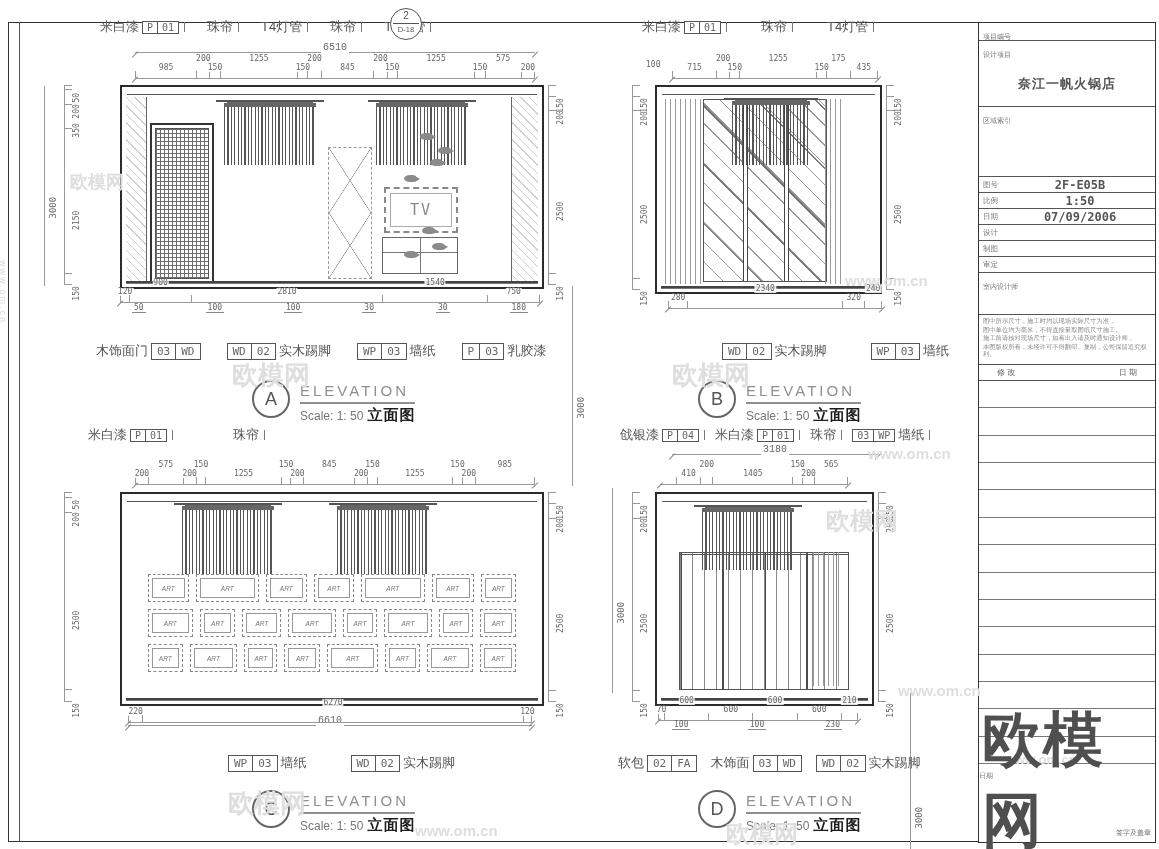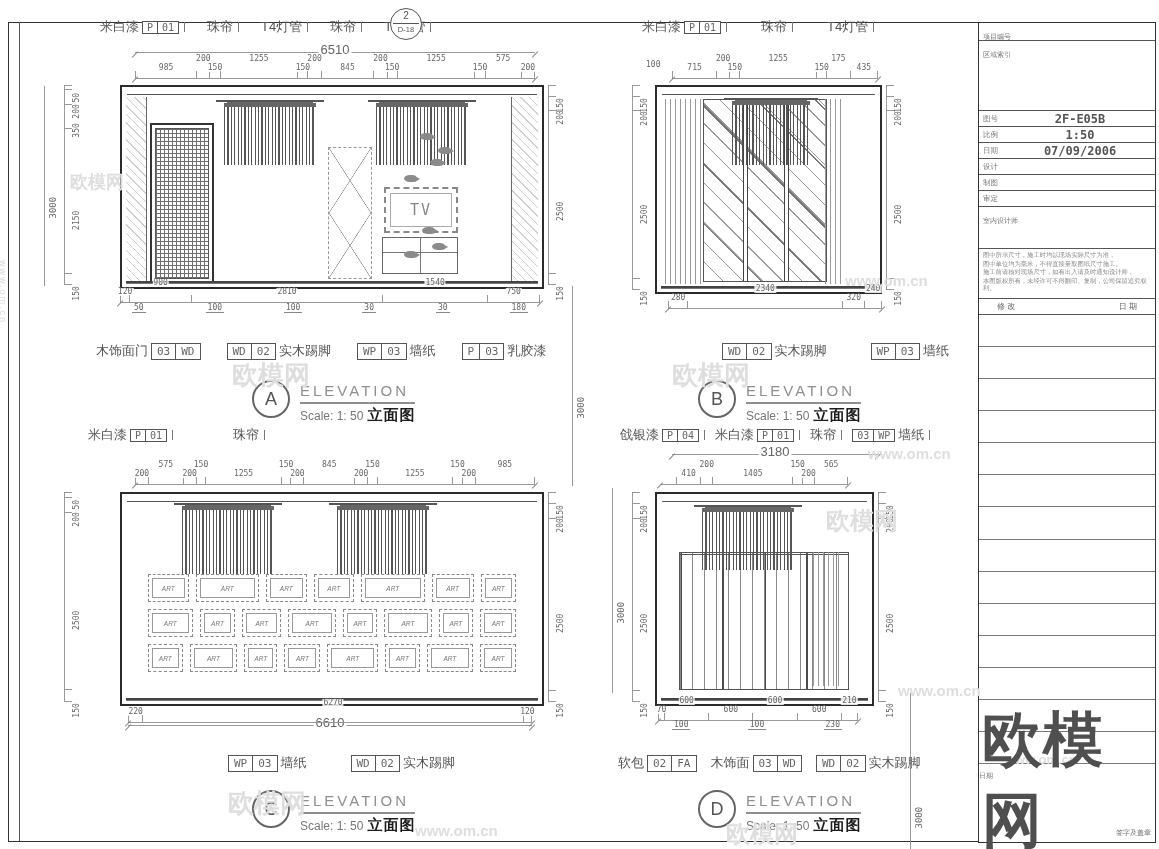--- a/index.html
+++ b/index.html
@@ -50,22 +50,22 @@
               border-top:3px solid transparent;border-bottom:3px solid transparent;}
   
   .dims-h{display:flex;align-items:flex-end;border-bottom:1px solid #999;}
   .dims-h .seg{position:relative;height:7px;border-left:1px solid #999;}
   .dims-h .seg:last-child{border-right:1px solid #999;}
   .dims-h .num{position:absolute;left:50%;transform:translateX(-50%);bottom:6px;font-size:8px;line-height:8px;
                color:#666;background:rgba(255,255,255,.85);padding:0 1px;white-space:nowrap;
                font-family:"DejaVu Sans Mono",monospace;}
   .dims-h .num.hi{bottom:15px;}
   .dim-line{border-top:1px solid #999;position:relative;}
-  .dim-line .num{position:absolute;left:50%;top:-11px;transform:translateX(-50%);font-size:13px;color:#666;
-                 background:#fff;padding:0 2px;font-family:Liberation Sans, sans-serif;}
+  .dim-line .num{position:absolute;left:50%;top:-11px;transform:translateX(-50%);font-size:10px;color:#666;
+                 background:#fff;padding:0 2px;font-family:Liberation Mono, monospace;}
   .dim-line:before,.dim-line:after,.dims-h:before,.dims-h:after{content:"";position:absolute;width:8px;
                  border-top:1px solid #888;transform:rotate(-45deg);bottom:-2px;}
   .dim-line:before,.dims-h:before{left:-4px;}
   .dim-line:after,.dims-h:after{right:-4px;}
   .dims-v{display:flex;flex-direction:column;border-left:1px solid #999;}
   .dims-v .seg{position:relative;border-top:1px solid #999;width:7px;}
   .dims-v .seg:last-child{border-bottom:1px solid #999;}
   .dims-v .num{position:absolute;top:50%;left:7px;transform:translateY(-50%);writing-mode:vertical-rl;
                font-size:8px;color:#666;background:rgba(255,255,255,.85);line-height:9px;
                font-family:"DejaVu Sans Mono",monospace;transform-origin:center;rotate:180deg;}
@@ -868,20 +868,24 @@
     <div>
       <div class="ename">ELEVATION</div>
       <div class="escale"><span>Scale: 1: 50</span><b>立面图</b></div>
     </div>
   </div>
 
   <div class="abs tblock">
     <div class="tb-row" style="height:18px;">
       <span class="tb-lab">项目编号</span>
     </div>
+    <div class="tb-row" style="height:66px;">
+      <span class="tb-lab">设计项目</span>
+      <div class="tb-big" style="font-size:13px;letter-spacing:1px;margin-top:14px;">奈江一帆火锅店</div>
+    </div>
     <div class="tb-row" style="height:70px;">
       <span class="tb-lab">区域索引</span>
     </div>
     <div>
         <div class="tb-row tb-kv">
           <span class="k">图号</span>
           <span class="v">2F-E05B</span>
         </div>
         <div class="tb-row tb-kv">
           <span class="k">比例</span>

